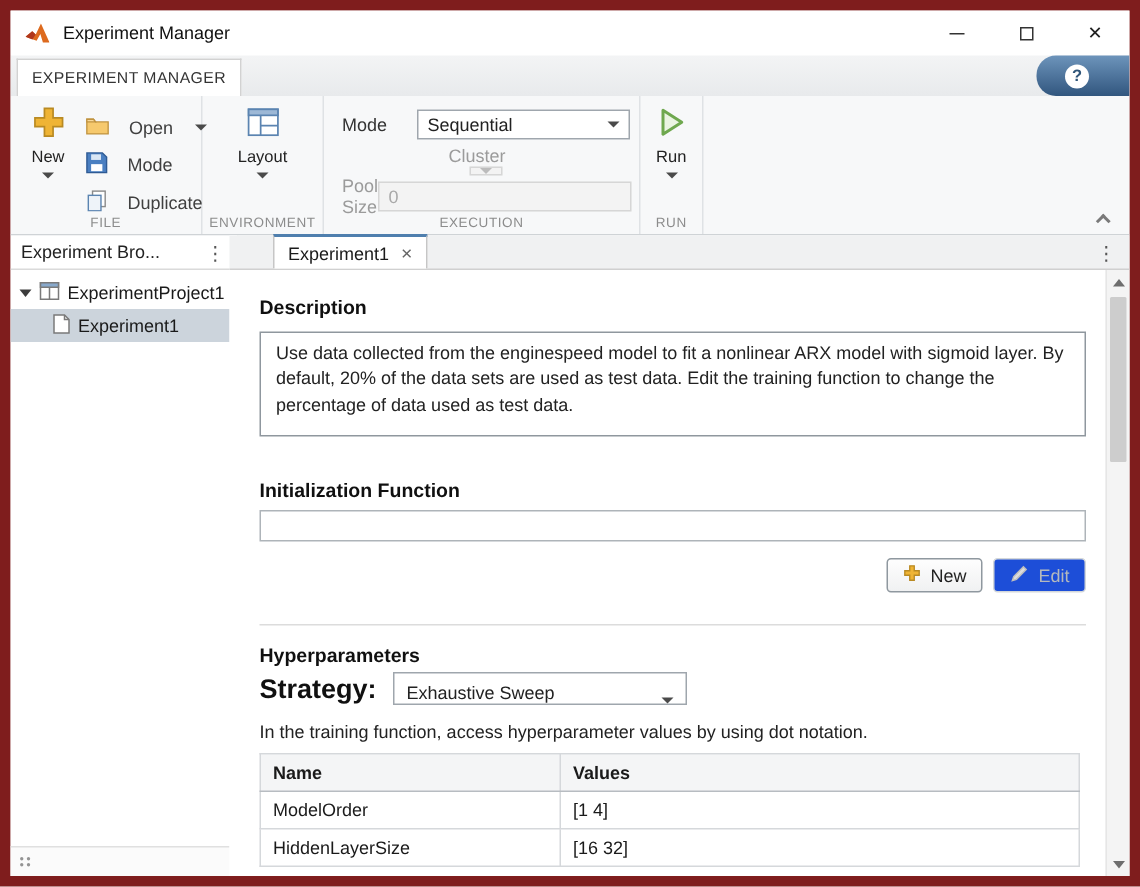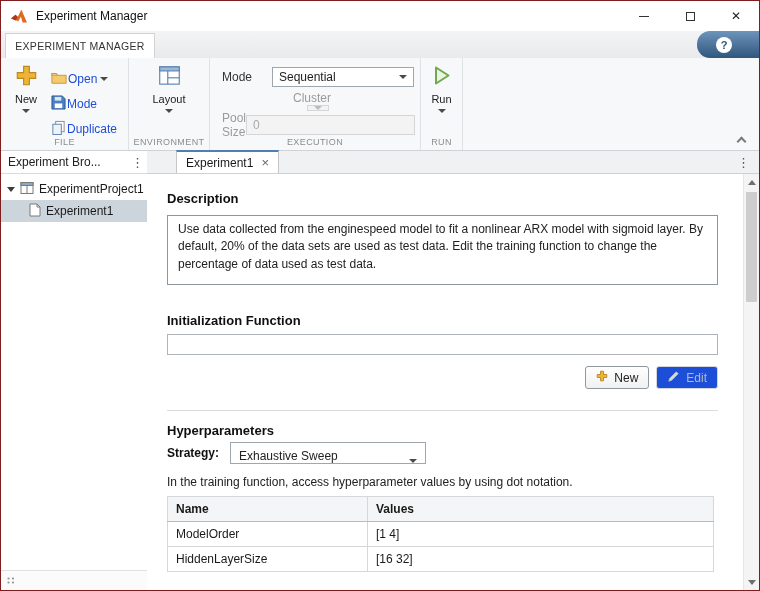--- a/index.html
+++ b/index.html
@@ -1,19 +1,19 @@
 <!DOCTYPE html>
 <html><head>
 <meta charset="utf-8">
 <style>
   * { margin:0; padding:0; box-sizing:border-box; }
   html,body { width:760px; height:591px; overflow:hidden; background:#fff; }
   body { font-family:"Liberation Sans","DejaVu Sans",sans-serif; font-size:12px; color:#202020; }
 
-  .window { position:absolute; inset:0; width:760px; height:591px; border:1px solid #7f1d1d; background:#fff; overflow:hidden; }
+  .window { position:absolute; inset:0; width:760px; height:591px; border:7px solid #7f1d1d; background:#fff; overflow:hidden; }
 
   
   .titlebar { position:absolute; top:0; left:0; right:0; height:30px; background:#fff; display:flex; align-items:center; }
   .app-icon { margin-left:10px; display:flex; }
   .title-text { margin-left:9px; font-size:12px; color:#111; }
   .win-controls { margin-left:auto; display:flex; height:100%; }
   .win-btn { width:46px; height:100%; display:flex; align-items:center; justify-content:center; color:#222; font-size:12px; }
   .minline { width:10px; height:1px; background:#333; }
   .maxbox { width:9px; height:9px; border:1px solid #333; }
 
@@ -32,21 +32,21 @@
   .sec-run  { left:420px; width:42px; }
   .section-label { position:absolute; bottom:3px; left:0; right:0; text-align:center; font-size:9px; color:#8c8c8c; letter-spacing:.4px; }
 
   .big-btn { position:absolute; top:6px; width:46px; height:70px; display:flex; flex-direction:column; align-items:center; cursor:default; }
   .big-btn .lbl { font-size:11px; color:#222; margin-top:3px; }
   .big-btn .caret { margin-top:4px; }
   .btn-new-big { left:2px; }
   .centered-btn { left:50%; transform:translateX(-50%); }
 
   .stack { position:absolute; left:48px; top:9px; width:79px; }
-  .small-btn { display:flex; align-items:center; height:24px; margin-bottom:1px; gap:1px; font-size:12px; color:#1d4ed8; padding-left:2px; }
+  .small-btn { display:flex; align-items:center; height:24px; margin-bottom:1px; gap:13px; font-size:12px; color:#404040; padding-left:2px; }
   .small-btn .caret { margin-left:2px; }
 
   .exec-row { position:absolute; left:12px; right:6px; height:20px; display:flex; align-items:center; }
   .exec-label { width:50px; font-size:12px; }
   .lab-dark { color:#333; }
   .lab-dim  { color:#9b9b9b; }
   .dropdown { flex:1; height:20px; background:#fff; border:1px solid #9fa6ad; display:flex; align-items:center; padding:0 6px; font-size:12px; color:#222; }
   .dropdown .caret { margin-left:auto; }
   .dropdown.disabled, .textinput.disabled { background:#f3f3f3; border-color:#d6d6d6; color:#a9a9a9; }
   .textinput { flex:1; height:20px; border:1px solid #9fa6ad; padding:0 6px; font:inherit; font-size:12px; }
@@ -81,21 +81,21 @@
   .desc-box { display:block; width:551px; height:70px; border:1px solid #8f979e; margin-top:9px; padding:5px 10px; line-height:1.45; font-size:12px; color:#222; font-family:inherit; resize:none; overflow:hidden; background:#fff; }
   .hint { margin-top:11px; font-size:12px; color:#222; }
   .mt28 { margin-top:28px; }
   .init-input { margin-top:6px; width:551px; height:21px; border:1px solid #aeb4b9; background:#fff; padding:0 6px; font:inherit; font-size:12px; display:block; }
   .btn-row { width:551px; margin-top:11px; display:flex; justify-content:flex-end; gap:7px; }
   .btn { height:23px; display:inline-flex; align-items:center; gap:6px; padding:0 10px; border:1px solid #8f989f; border-radius:3px; background:linear-gradient(#fefefe,#f0f1f2); font-size:12px; color:#222; }
   .btn.disabled { border-color:#d3d7da; color:#b4b9bd; background:#1d4ed8; }
   .divider { width:551px; border-top:1px solid #dcdcdc; margin-top:21px; }
   .mt12 { margin-top:12px; }
   .strategy-row { margin-top:4px; display:flex; align-items:center; gap:11px; }
-  .strategy-label { font-size:12px; font-weight:bold; color:#101010; }
+  .strategy-label { font-size:18px; font-weight:bold; color:#101010; }
   .strategy-dd { width:196px; height:22px; background:#fff; border:1px solid #9fa6ad; display:flex; align-items:flex-end; padding:0 8px; font-size:12px; color:#222; }
   .strategy-dd .caret { margin-left:auto; }
 
   table.hp-table { margin-top:7px; width:547px; border-collapse:collapse; }
   .hp-table th, .hp-table td { border:1px solid #d5d8db; height:25px; padding:0 8px; font-size:12px; text-align:left; font-weight:normal; color:#1a1a1a; }
   .hp-table th { background:#f4f5f6; font-weight:bold; border-bottom:1px solid #b7bcc1; }
   .hp-table { border:1px solid #b7bcc1; }
   .hp-table .col-name { width:200px; }
 
   

